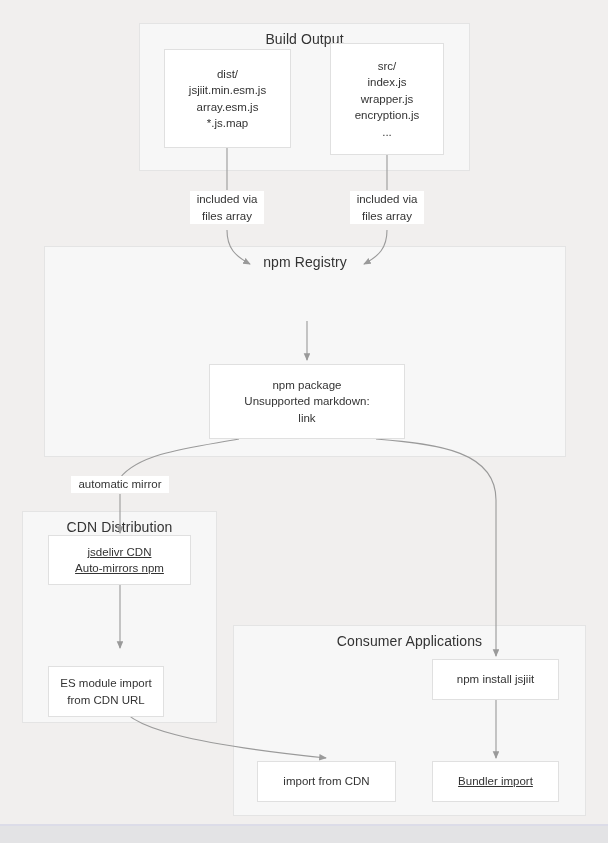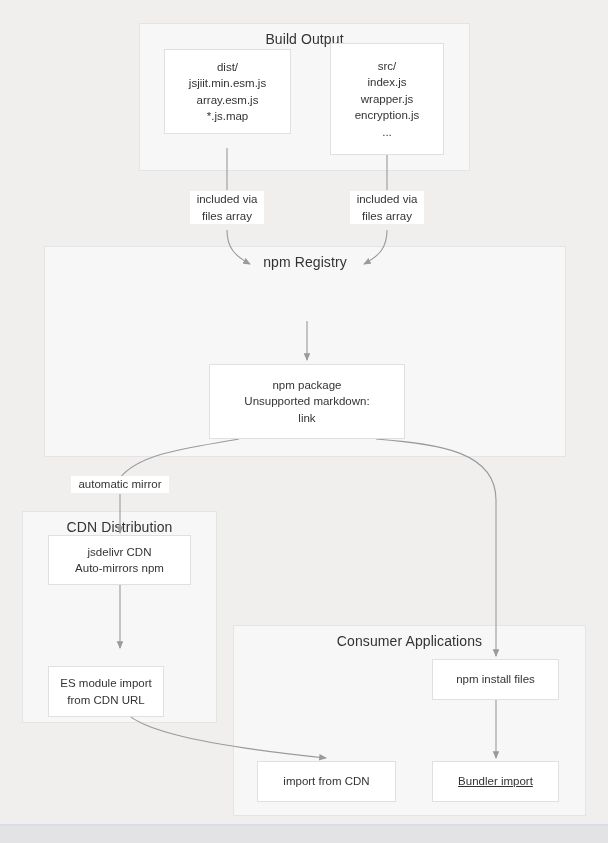--- a/index.html
+++ b/index.html
@@ -134,21 +134,21 @@
       <path d="M376,439 C440,444 496,452 496,500 L496,656" marker-end="url(#ah)"></path>
 
       <path d="M120,585 L120,648" marker-end="url(#ah)"></path>
 
       <path d="M120,701 C120,728 200,745 326,758" marker-end="url(#ah)"></path>
 
       <path d="M496,700 L496,758" marker-end="url(#ah)"></path>
     </g>
   </svg>
 
-  <div class="node" style="left:164px; top:49px; width:127px; height:85px;">
+  <div class="node" style="left:164px; top:49px; width:127px; height:99px;">
     <span class="ln">dist/</span>
     <span class="ln">jsjiit.min.esm.js</span>
     <span class="ln">array.esm.js</span>
     <span class="ln">*.js.map</span>
   </div>
 
   <div class="node" style="left:330px; top:43px; width:114px; height:112px;">
     <span class="ln">src/</span>
     <span class="ln">index.js</span>
     <span class="ln">wrapper.js</span>
@@ -156,32 +156,32 @@
     <span class="ln">...</span>
   </div>
 
 
   <div class="node" style="left:209px; top:364px; width:196px; height:75px;">
     <span class="ln">npm package</span>
     <span class="ln">Unsupported markdown:</span>
     <span class="ln">link</span>
   </div>
 
-  <div class="node" style="left:48px; top:535px; width:143px; height:50px;">
+  <div class="node" style="left:48px; top:535px; width:143px; height:50px;text-decoration:underline;">
     <span class="ln">jsdelivr CDN</span>
     <span class="ln">Auto-mirrors npm</span>
   </div>
 
   <div class="node" style="left:48px; top:666px; width:116px; height:51px;">
     <span class="ln">ES module import</span>
     <span class="ln">from CDN URL</span>
   </div>
 
   <div class="node" style="left:432px; top:659px; width:127px; height:41px;">
-    <span class="ln">npm install files</span>
+    <span class="ln">npm install jsjiit</span>
   </div>
 
   <div class="node" style="left:257px; top:761px; width:139px; height:41px;">
     <span class="ln">import from CDN</span>
   </div>
 
   <div class="node" style="left:432px; top:761px; width:127px; height:41px;text-decoration:underline;">
     <span class="ln">Bundler import</span>
   </div>
 

